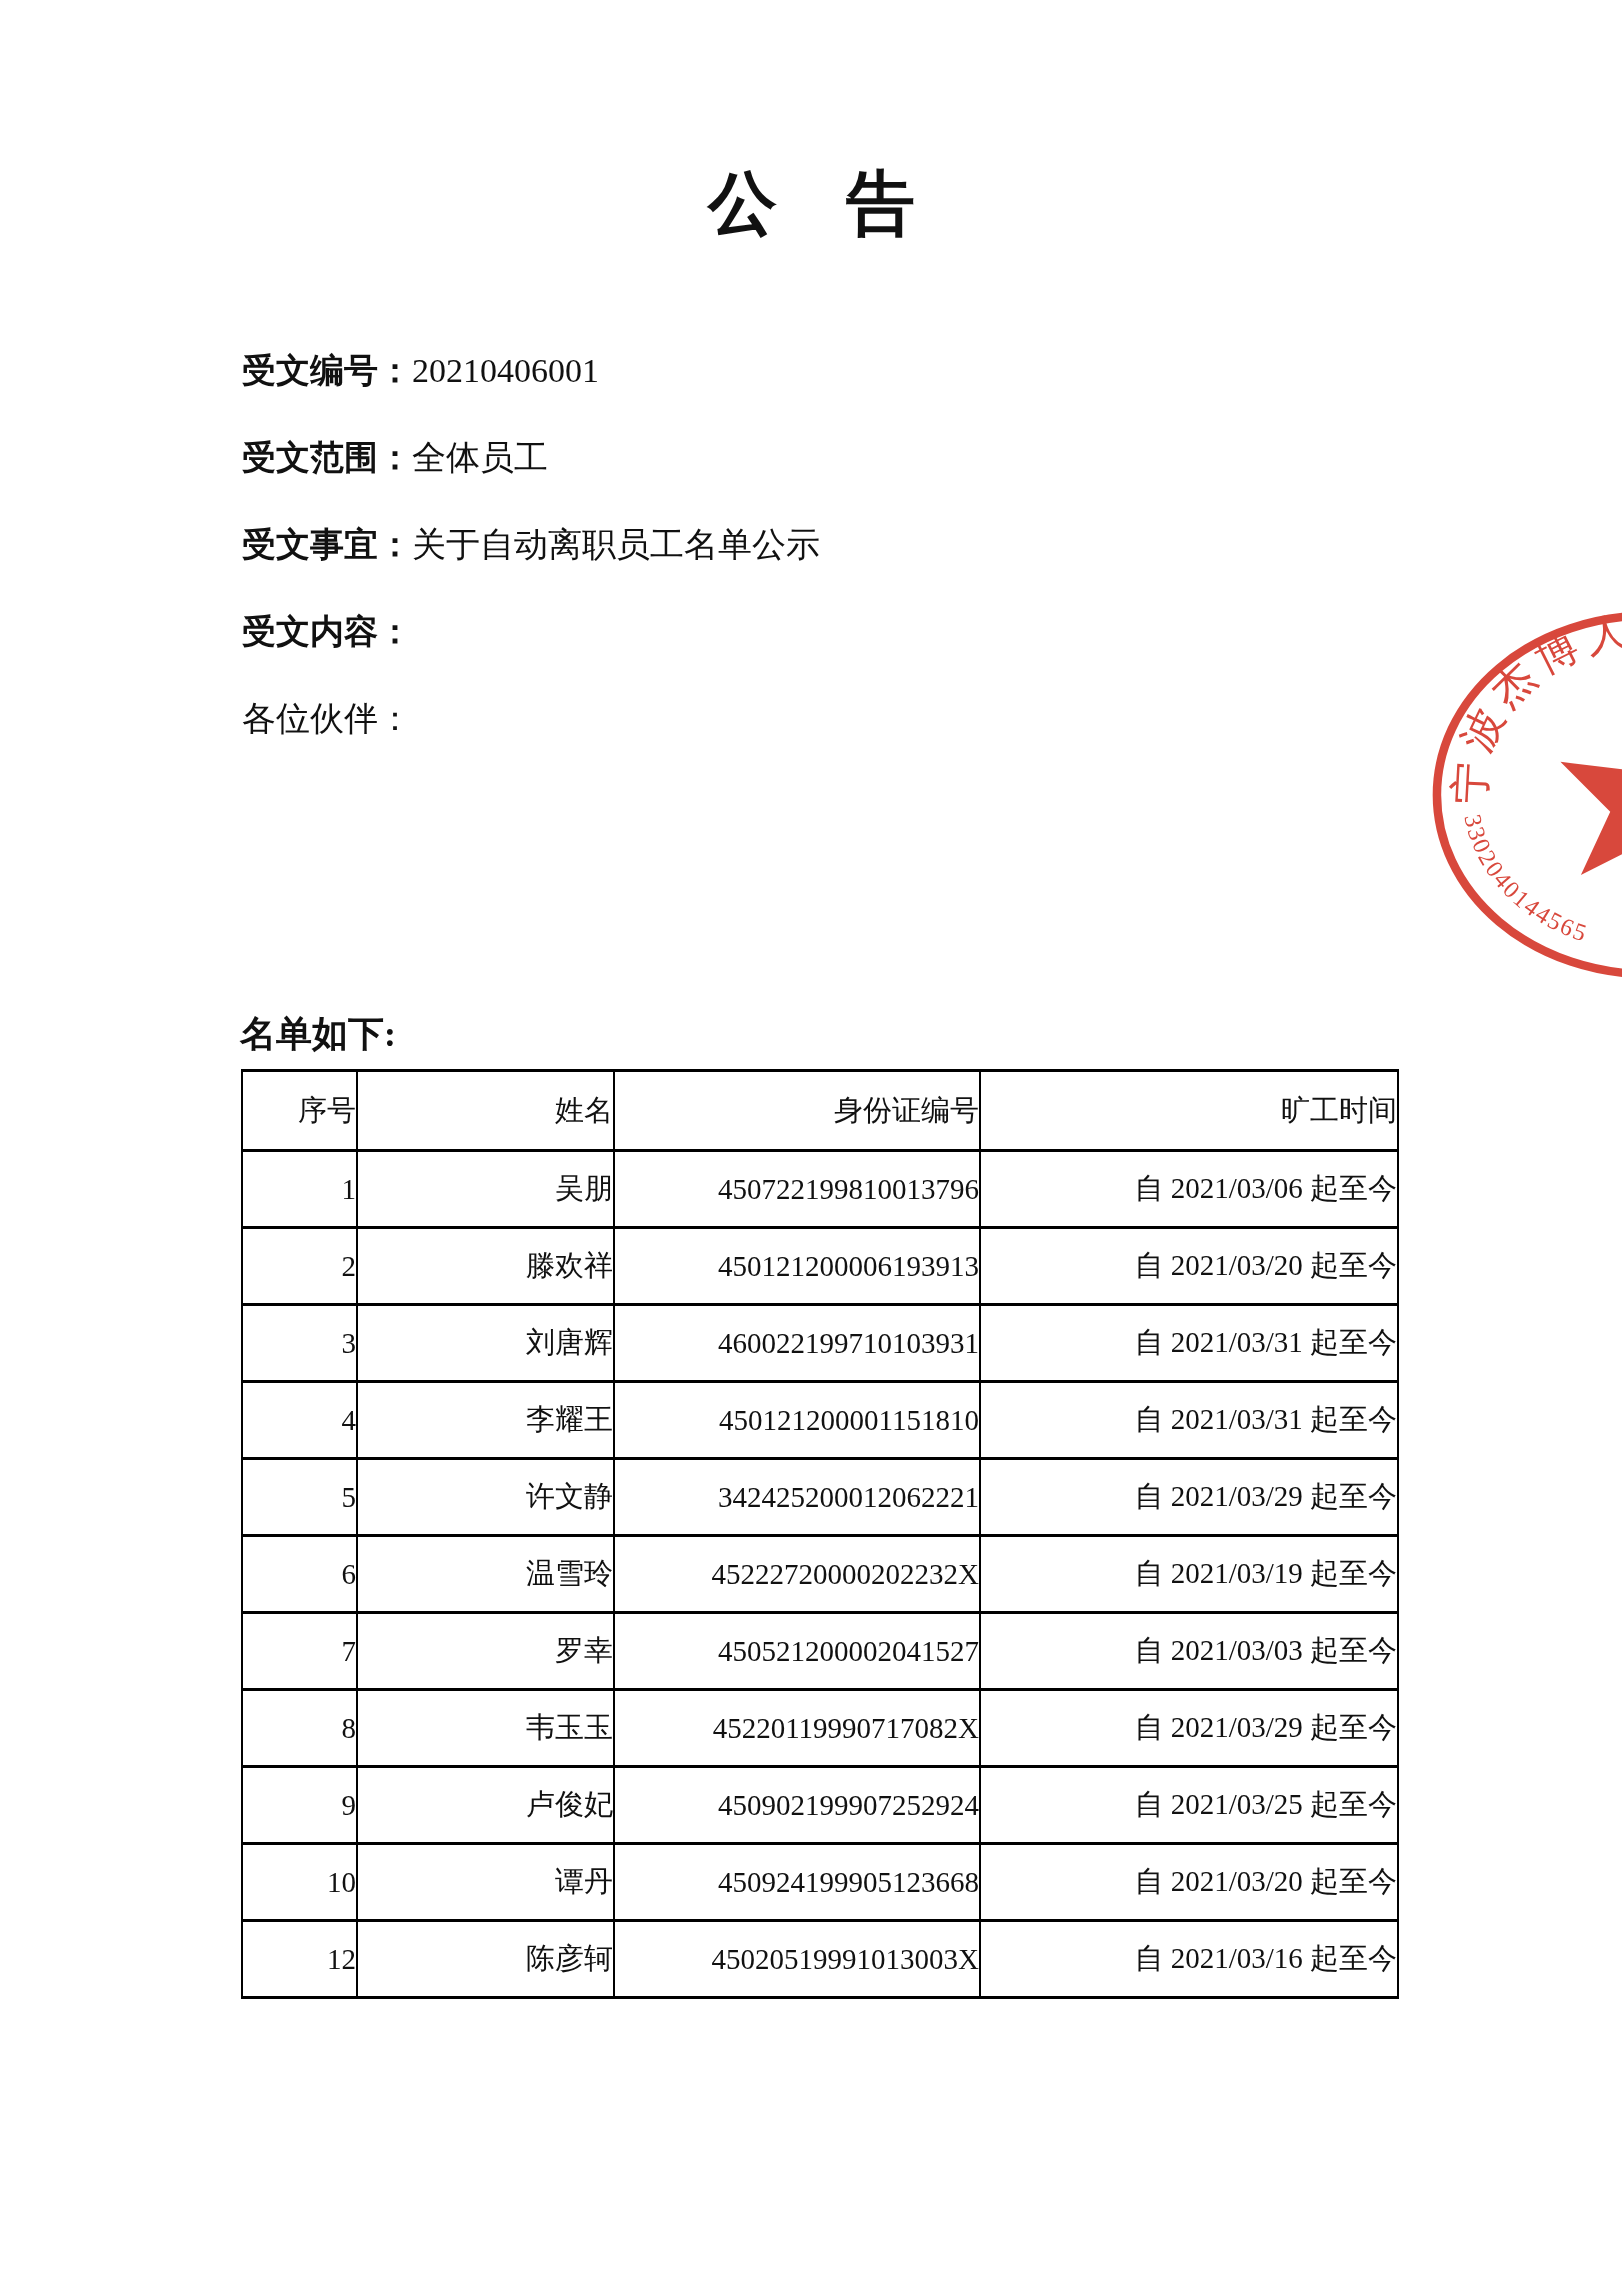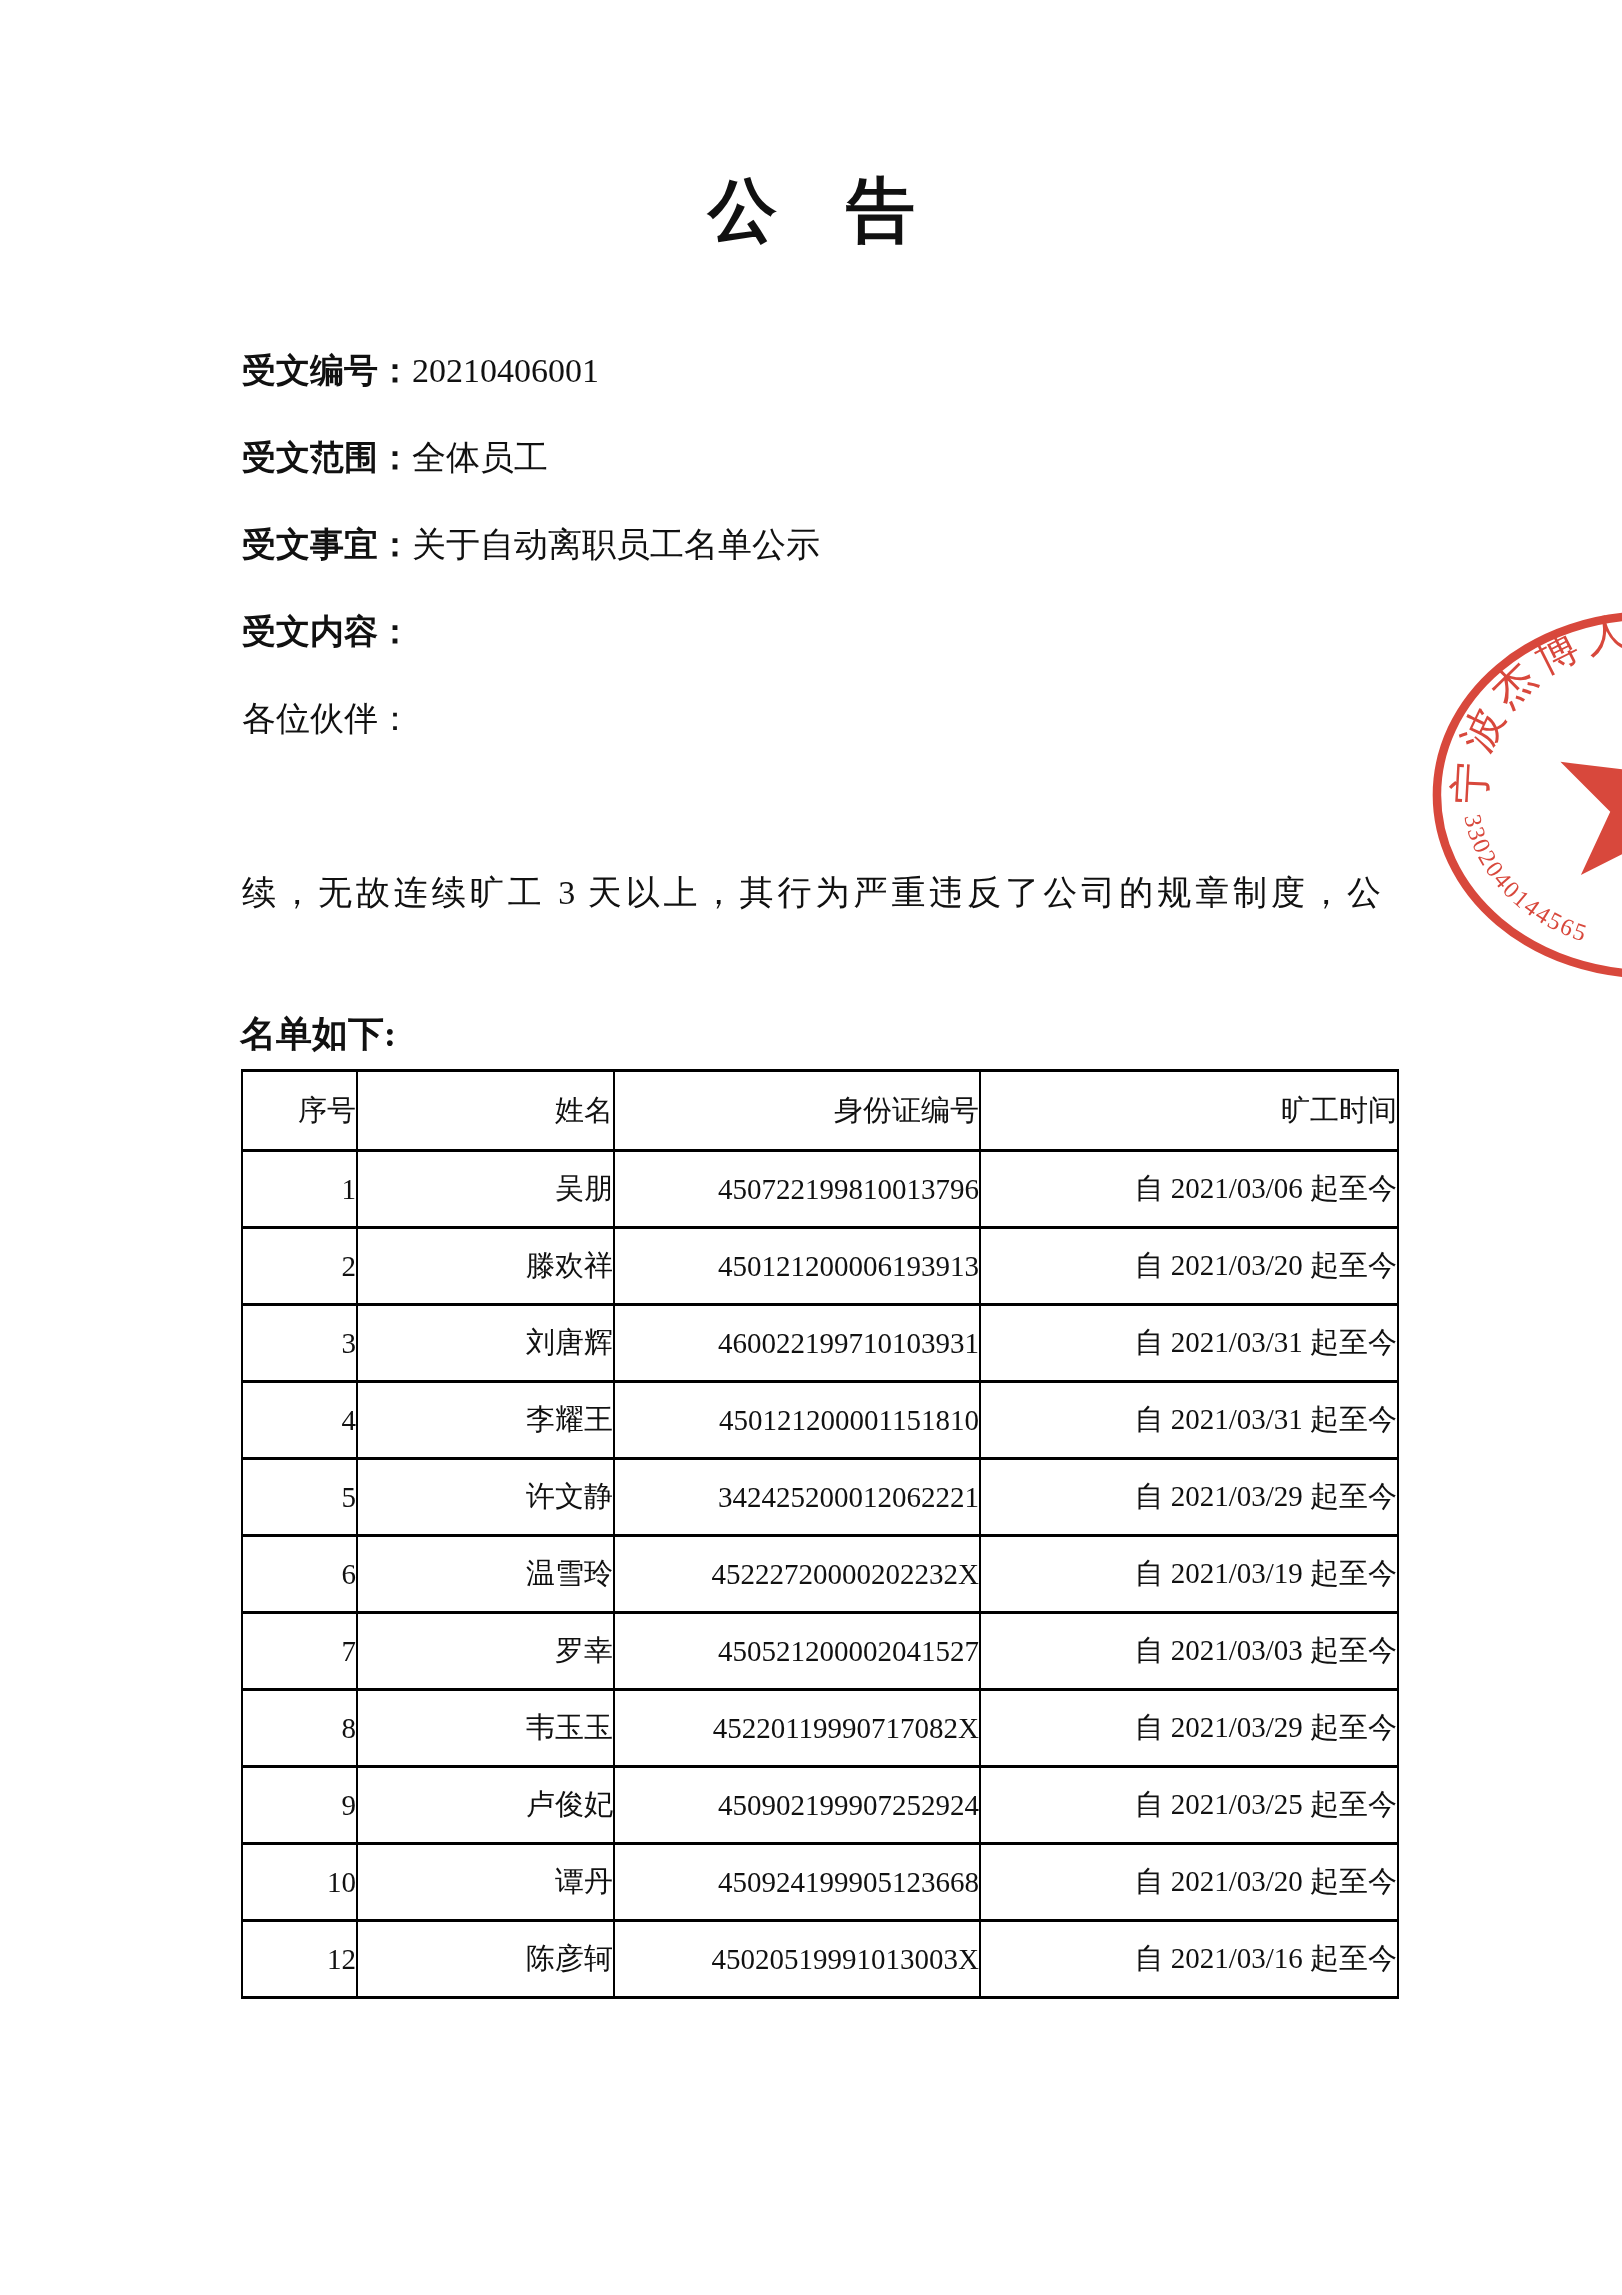--- a/index.html
+++ b/index.html
@@ -8,21 +8,20 @@
     width:1623px;height:2295px;
     background:#ffffff;
     overflow:hidden;
     font-family:"Liberation Serif","DejaVu Serif",serif;
     color:#111;
   }
   .title{
     position:absolute;top:158px;left:0;width:100%;
     text-align:center;font-size:69px;font-weight:bold;
     white-space:pre;
-    margin-top:7px;
   }
   .field-line{
     position:absolute;left:242px;
     font-size:34px;line-height:41px;white-space:nowrap;
   }
   .field-line .lbl{font-weight:bold;}
   .body-line{
     position:absolute;left:242px;width:1139px;box-sizing:border-box;
     font-size:34px;line-height:41px;
     text-align:justify;text-align-last:justify;
@@ -70,21 +69,20 @@
     <span class="lbl">受文范围：</span><span>全体员工</span>
   </div>
   <div class="field-line" style="top:524px">
     <span class="lbl">受文事宜：</span><span>关于自动离职员工名单公示</span>
   </div>
   <div class="field-line" style="top:611px">
     <span class="lbl">受文内容：</span><span></span>
   </div>
   <div class="field-line" style="top:698px">各位伙伴：</div>
 
-  <div class="body-line" style="top:872px">续，无故连续旷工 3 天以上，其行为严重违反了公司的规章制度，公</div>
 
   <div class="list-label">名单如下:</div>
 
   <div class="tablewrap">
     <table class="roster">
       <colgroup>
         <col style="width:115px">
           <col style="width:257px">
           <col style="width:366px">
           <col style="width:418px">

